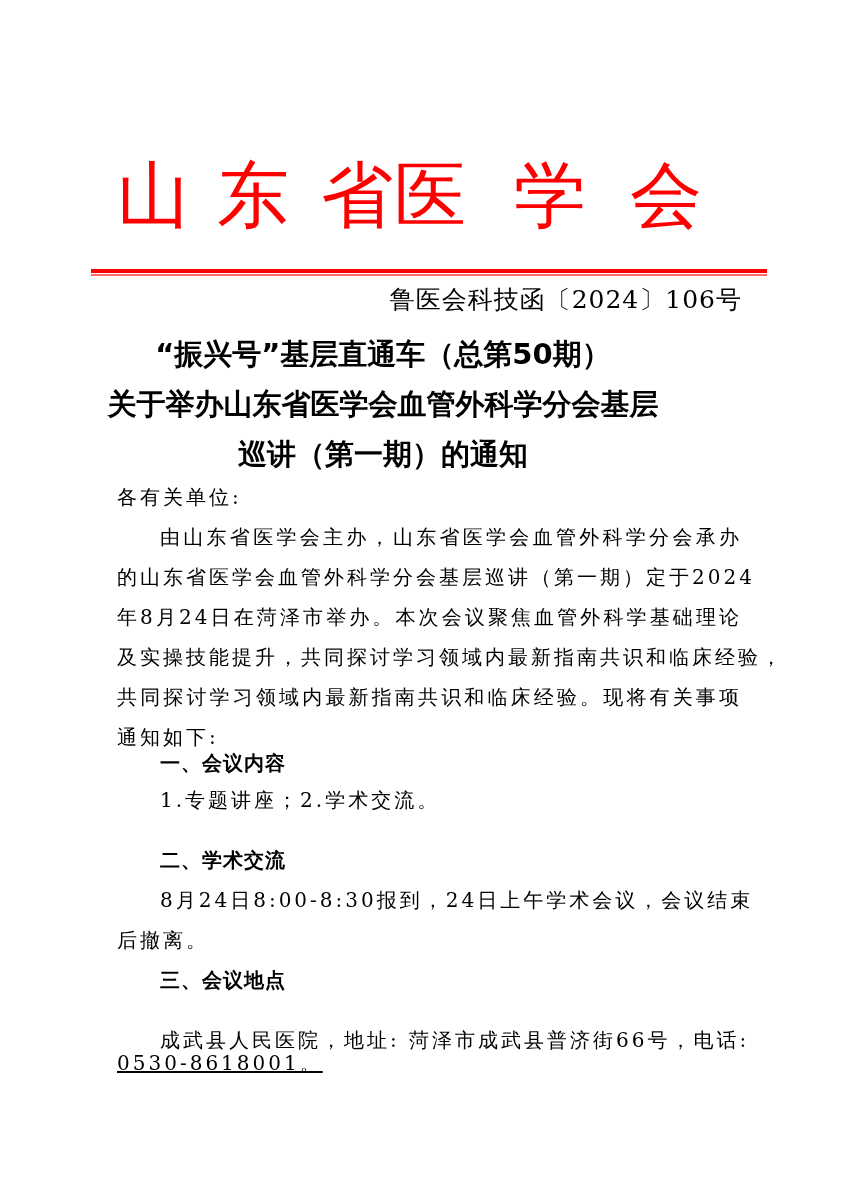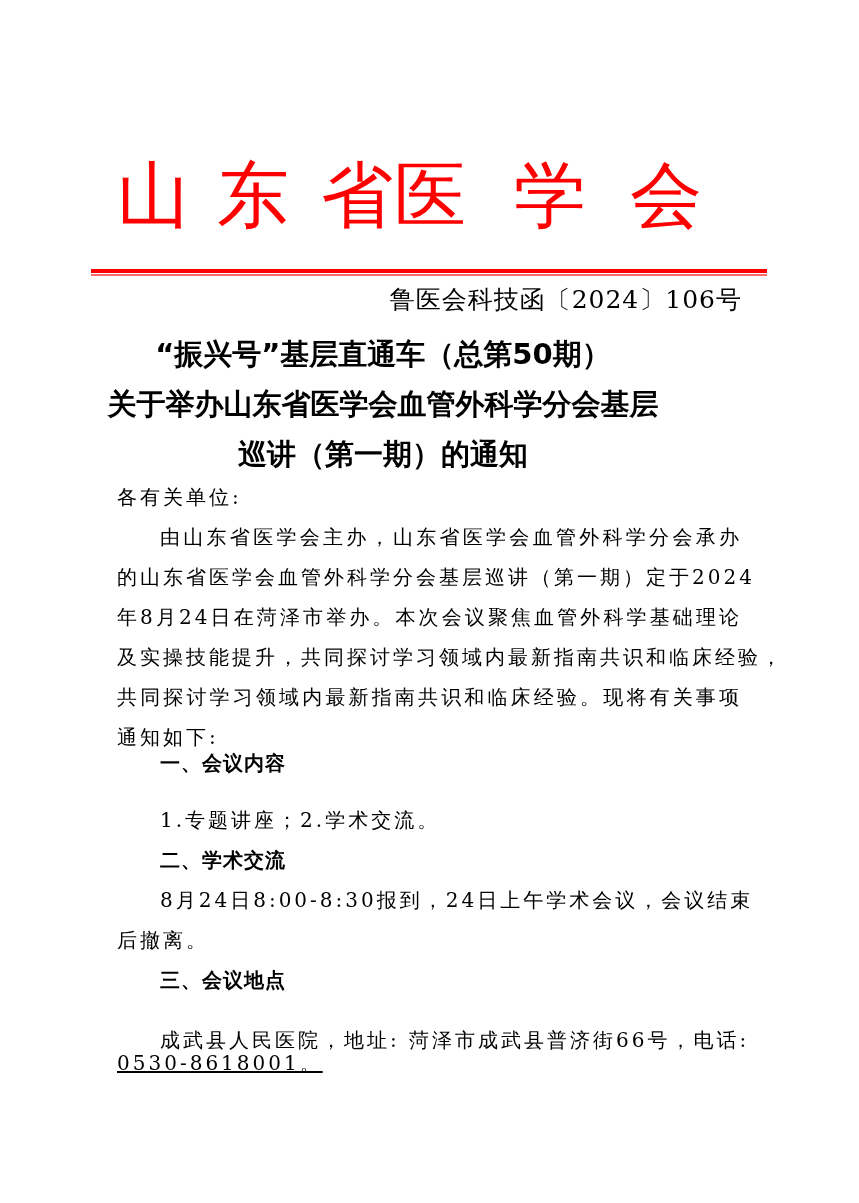--- a/index.html
+++ b/index.html
@@ -42,21 +42,21 @@
 <div class="line" style="top:482px;">各有关单位:</div>
 
 <div class="line indent just indent" style="top:522px;">由山东省医学会主办，山东省医学会血管外科学分会承办</div>
 <div class="line just" style="top:562px;">的山东省医学会血管外科学分会基层巡讲（第一期）定于2024</div>
 <div class="line just" style="top:602px;">年8月24日在菏泽市举办。本次会议聚焦血管外科学基础理论</div>
 <div class="line just" style="top:642px;">及实操技能提升，共同探讨学习领域内最新指南共识和临床经验，</div>
 <div class="line just" style="top:682px;">共同探讨学习领域内最新指南共识和临床经验。现将有关事项</div>
 <div class="line" style="top:722px;">通知如下:</div>
 
 <div class="heading" style="top:748px;">一、会议内容</div>
-<div class="line indent" style="top:805px;text-align:right;">1.专题讲座；2.学术交流。</div>
+<div class="line indent" style="top:785px;text-align:right;">1.专题讲座；2.学术交流。</div>
 
 <div class="heading" style="top:845px;">二、学术交流</div>
 <div class="line indent just indent" style="top:885px;">8月24日8:00-8:30报到，24日上午学术会议，会议结束</div>
 <div class="line" style="top:925px;">后撤离。</div>
 
 <div class="heading" style="top:965px;text-align:center;">三、会议地点</div>
 <div class="line indent just indent" style="top:1025px;">成武县人民医院，地址: 菏泽市成武县普济街66号，电话:</div>
 <div class="line" style="top:1048px;text-decoration:underline;">0530-8618001。</div>
 
 </body></html>

